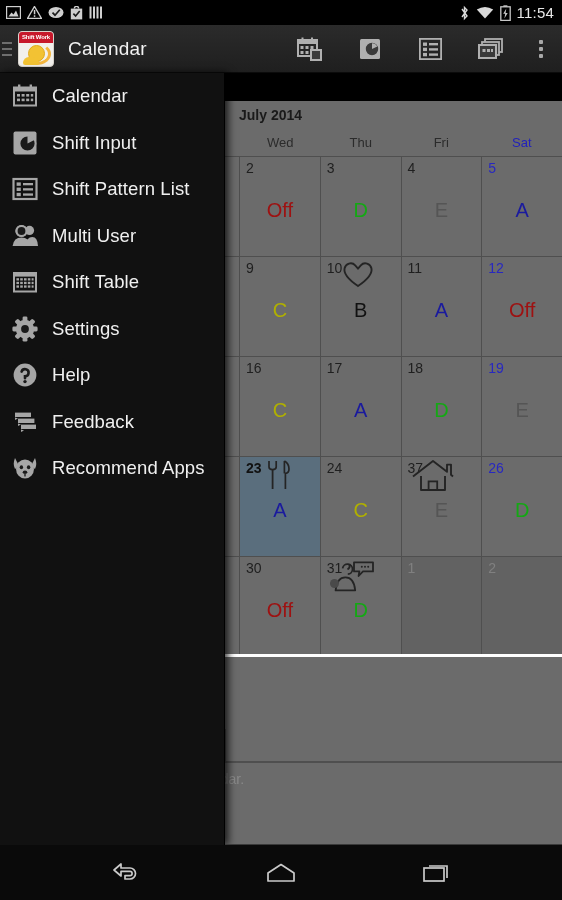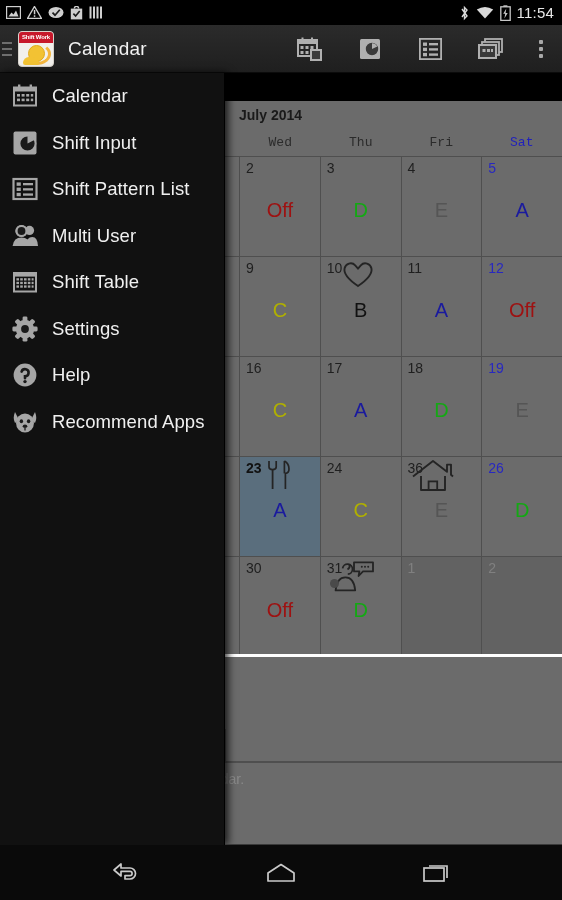--- a/index.html
+++ b/index.html
@@ -71,21 +71,21 @@
   .content {
     position:absolute; top:73px; left:0; width:562px; height:772px;
     background:#6b6b6b;
     margin-top:28px;
   }
   .cal-wrap { position:absolute; top:0; left:225px; width:337px; }
   .month-title {
     height:28px; line-height:28px; padding-left:14px;
     font-size:14px; font-weight:bold; color:#1a1a1a;
   }
-  .dow-row { display:flex; height:27px;font-family:Liberation Mono, monospace; }
+  .dow-row { display:flex; height:27px; }
   .dow-row .spacer { width:15px; }
   .dow {
     flex:1; text-align:center; font-size:13px; color:#2b2b2b;
     line-height:27px;
   }
   .dow.sat { color:#2222bb; }
 
   .grid { border-top:1px solid #4f4f4f; }
   .week { display:flex; height:100px; border-bottom:1px solid #4f4f4f; }
   .week.last { border-bottom:3px solid #ffffff; }
@@ -348,21 +348,21 @@
         <path d="M20.4 2 Q25 4.4 25 10 Q25 14 21.4 14.4 L21.4 30" fill="none" stroke="#242424" stroke-width="1.7" stroke-linejoin="round"></path>
         <path d="M20.4 2 L20.4 14.4" fill="none" stroke="#242424" stroke-width="1.7"></path>
                 </svg></div>
               <div class="shift" style="color:#1a1a9e">A</div>
             </div>
             <div class="cell">
               <div class="daynum">24</div>
               <div class="shift" style="color:#b0b000">C</div>
             </div>
             <div class="cell">
-              <div class="daynum">36</div>
+              <div class="daynum">37</div>
               <div class="cell-icon"><svg width="44" height="34" viewBox="0 0 44 34">
         <path d="M2 17.5 L22 2 L36 12.8 L36 5.6 L40 5.6 L40 15.8 L42 17.5" fill="none" stroke="#242424" stroke-width="1.9" stroke-linejoin="round"></path>
         <path d="M10 17 L10 31 L34 31 L34 17" fill="none" stroke="#242424" stroke-width="1.9" stroke-linejoin="round"></path>
         <rect x="17.6" y="22.4" width="8.6" height="8.6" fill="none" stroke="#242424" stroke-width="1.8"></rect>
                 </svg></div>
               <div class="shift" style="color:#555555">E</div>
             </div>
             <div class="cell">
               <div class="daynum sat">26</div>
               <div class="shift" style="color:#14a814">D</div>
@@ -511,20 +511,33 @@
           <svg width="26" height="26" viewBox="0 0 26 26">
         <circle cx="13" cy="13" r="11.4" fill="#a6a6a6"></circle>
         <path d="M9.6 9.6 A3.6 3.6 0 1 1 13 14.4 L13 16.2" fill="none" stroke="#1a1a1a" stroke-width="2.6" stroke-linecap="round"></path>
         <circle cx="13" cy="19.6" r="1.7" fill="#1a1a1a"></circle>
           </svg>
         </div>
         <div class="nav-label">Help</div>
       </div>
       <div class="nav-item">
         <div class="nav-ic">
+          <svg width="26" height="24" viewBox="0 0 26 24">
+        <path d="M3 2.6 L19 2.6 L19 7 L3 7 Z" fill="#a6a6a6"></path>
+        <path d="M3 7.6 L3 10 L6 8.4 Z" fill="#a6a6a6"></path>
+        <path d="M6 8.6 L22.4 8.6 L22.4 13 L6 13 Z" fill="#a6a6a6"></path>
+        <path d="M6 13.6 L6 16 L9 14.4 Z" fill="#a6a6a6"></path>
+        <path d="M9 14.6 L24 14.6 L24 19 L9 19 Z" fill="#a6a6a6"></path>
+        <path d="M9 19.6 L9 22 L12 20.4 Z" fill="#a6a6a6"></path>
+          </svg>
+        </div>
+        <div class="nav-label">Feedback</div>
+      </div>
+      <div class="nav-item">
+        <div class="nav-ic">
           <svg width="28" height="26" viewBox="0 0 28 26">
         <path d="M4 3 Q1.5 9 4 14 L8 11 Z" fill="#a6a6a6"></path>
         <path d="M24 3 Q26.5 9 24 14 L20 11 Z" fill="#a6a6a6"></path>
         <ellipse cx="14" cy="14" rx="9" ry="9.6" fill="#a6a6a6"></ellipse>
         <ellipse cx="10.4" cy="12.2" rx="1.7" ry="2" fill="#1a1a1a"></ellipse>
         <ellipse cx="17.6" cy="12.2" rx="1.7" ry="2" fill="#1a1a1a"></ellipse>
         <ellipse cx="14" cy="17.2" rx="2.3" ry="1.8" fill="#1a1a1a"></ellipse>
         <path d="M14 19 L14 21.4" stroke="#1a1a1a" stroke-width="1.3" fill="none"></path>
           </svg>
         </div>

